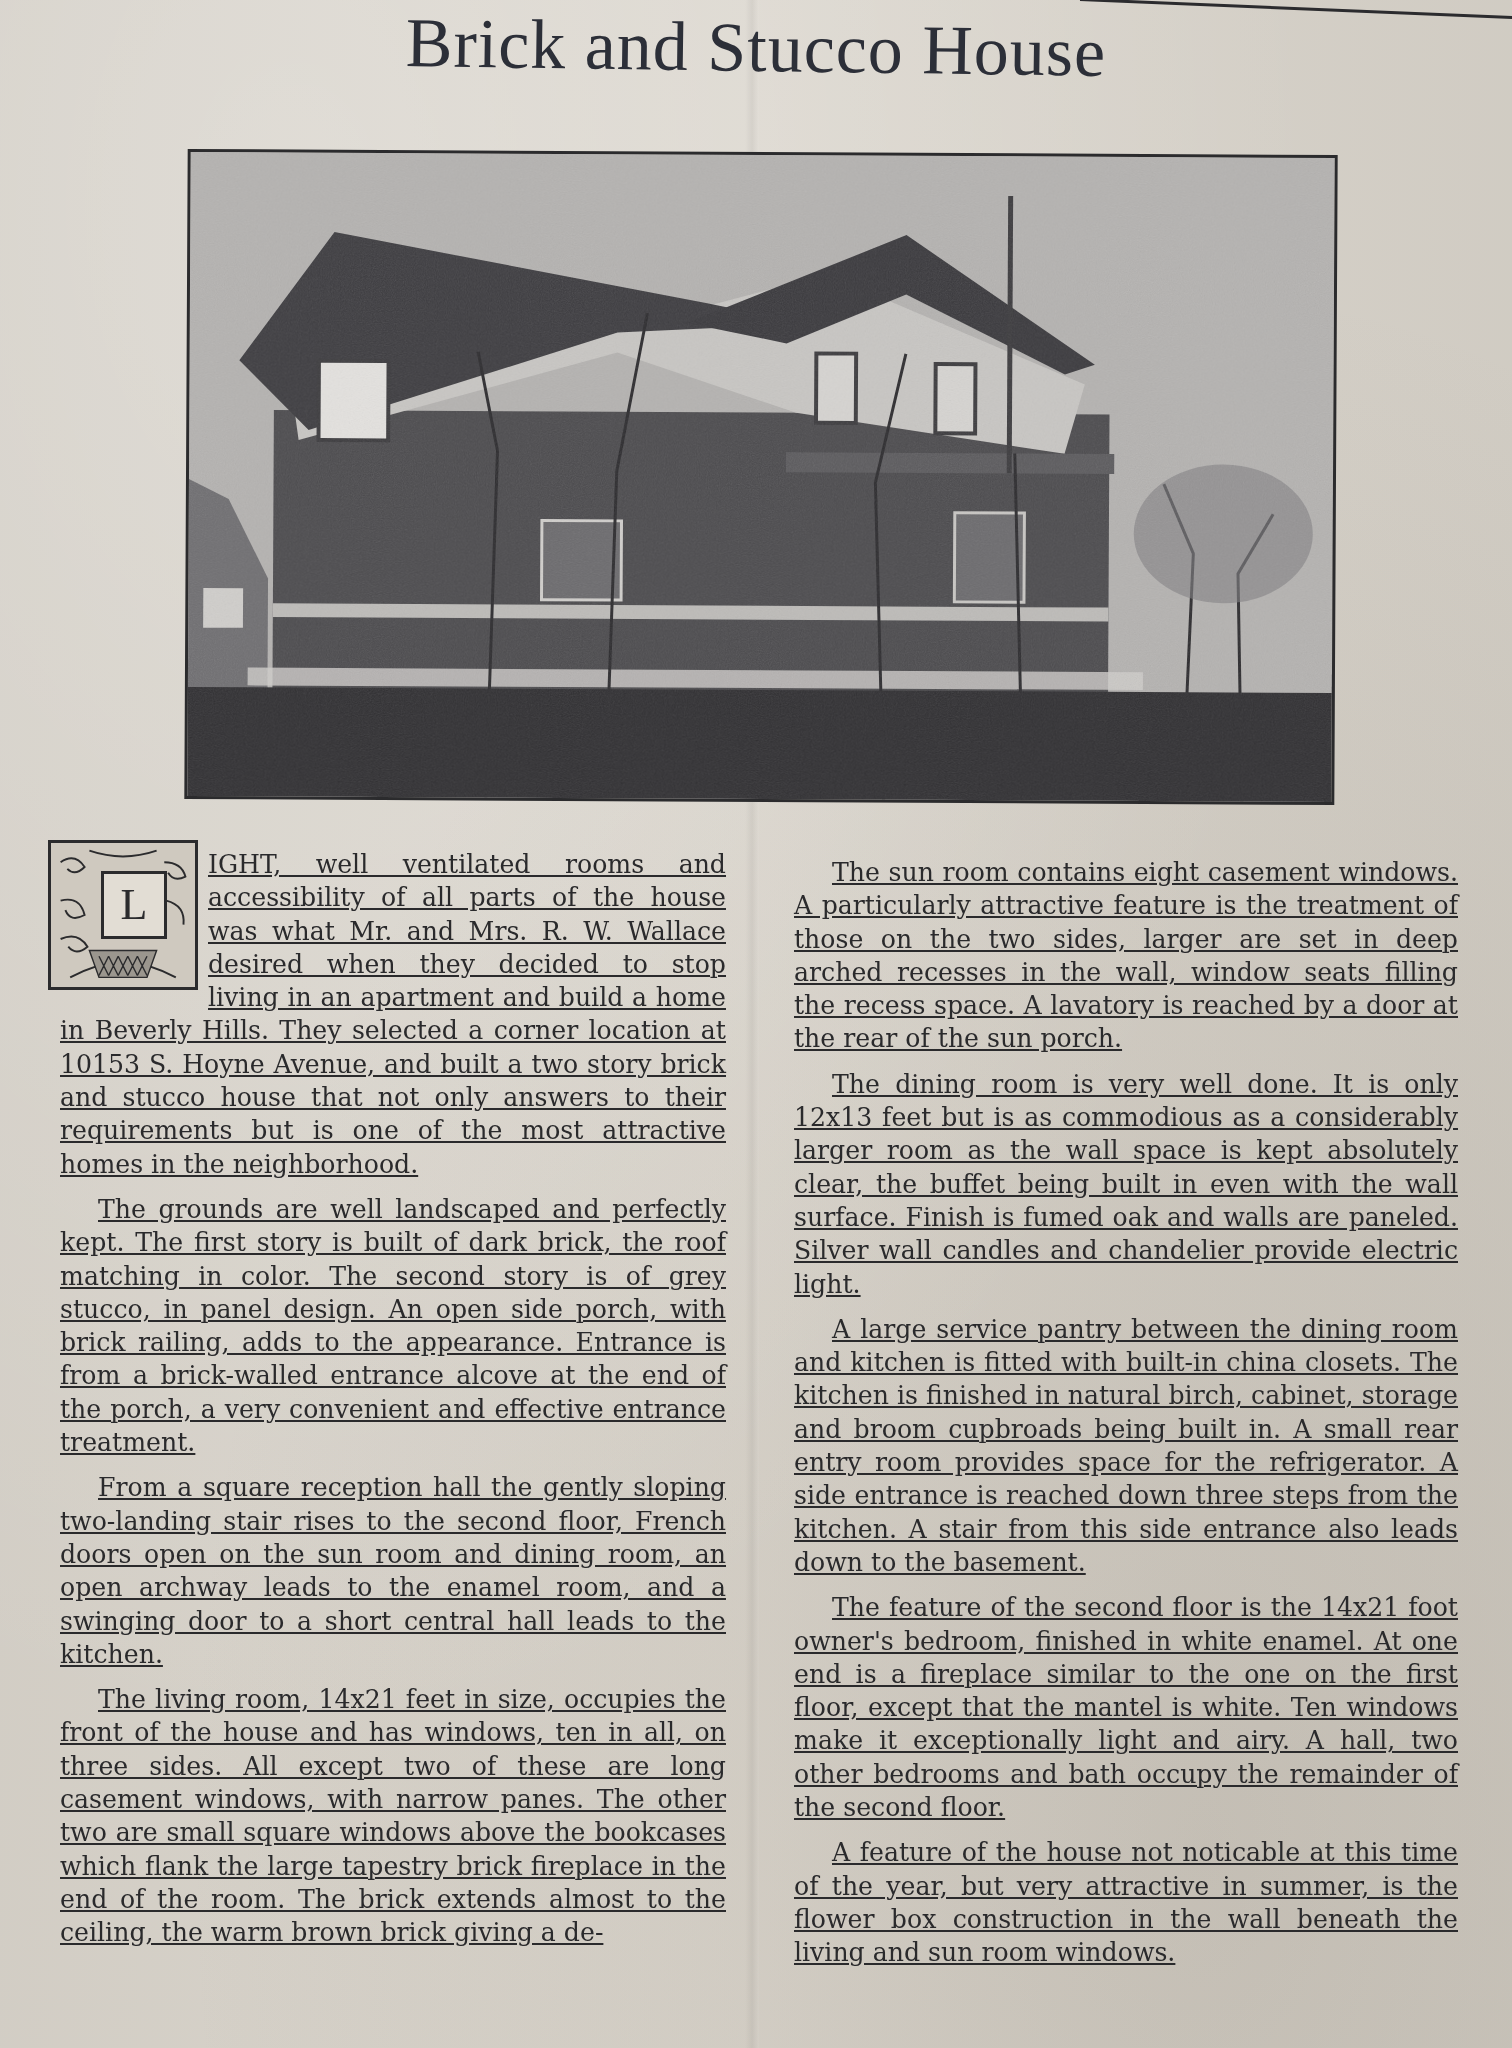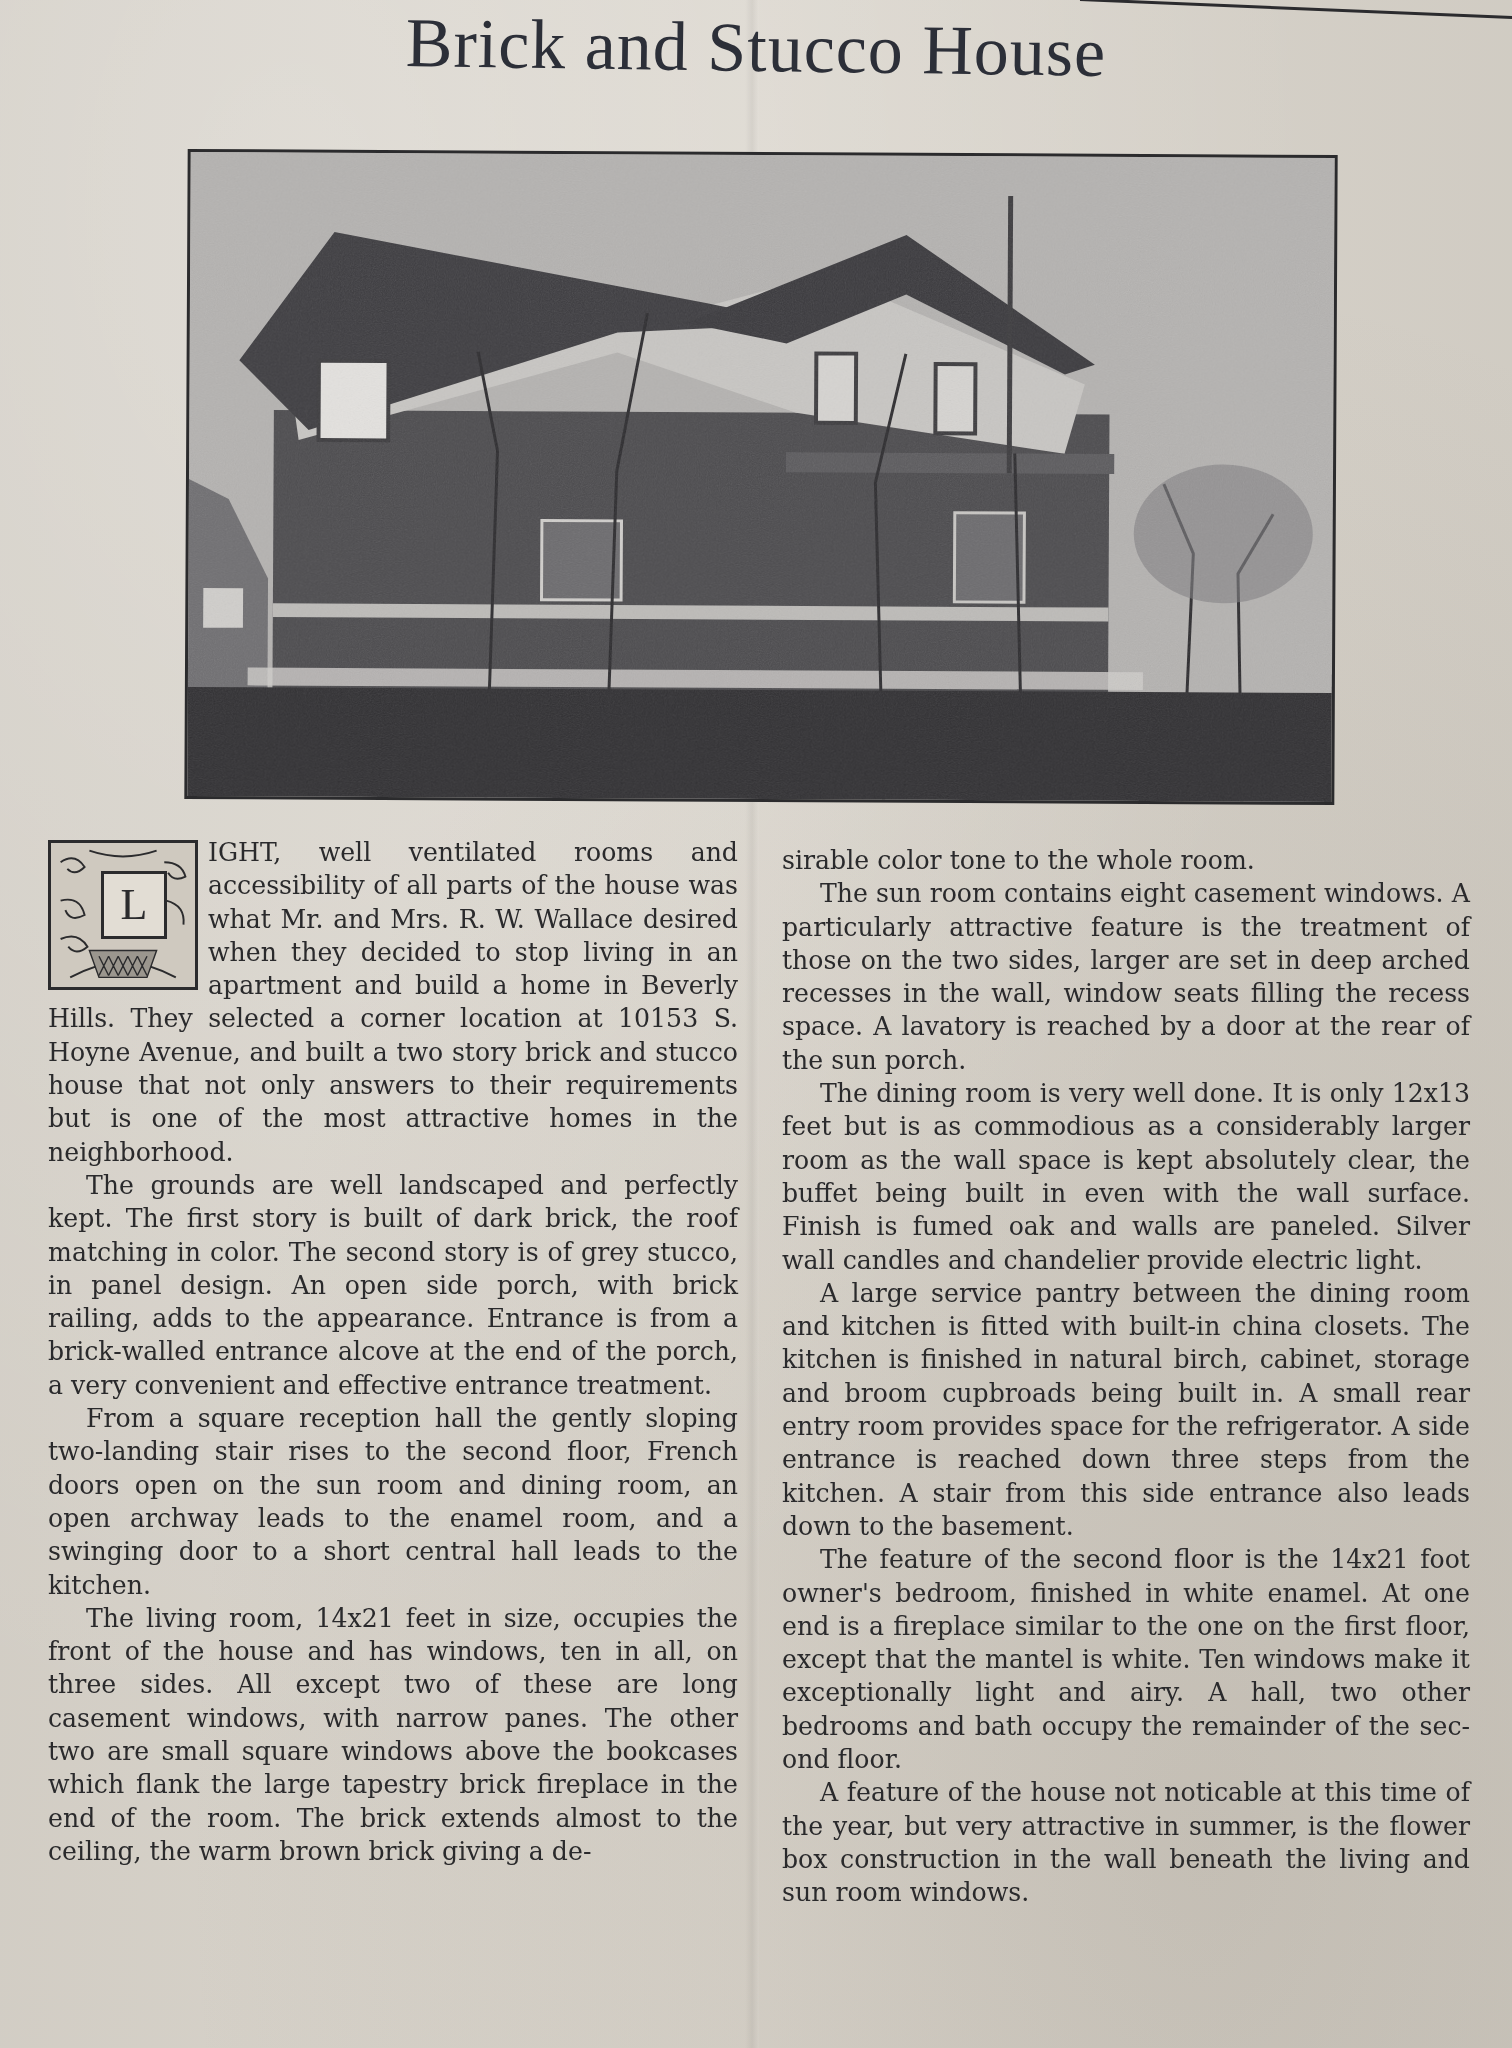--- a/index.html
+++ b/index.html
@@ -35,21 +35,21 @@
   .photo svg { width: 100%; height: 100%; display: block; }
   .columns {
     position: absolute; top: 836px; left: 48px; width: 1420px; height: 1212px;
   }
   .col {
     position: absolute; top: 0; font-size: 25.2px; line-height: 33.3px;
     text-align: justify; hyphens: manual; color: #2a2a2c;
   }
   .col-left { left: 0; width: 690px; }
   .col-right { left: 734px; width: 688px; top: 8px; }
-  .col p { margin: 0; text-indent: 38px; }
+  .col p { margin: 12px; text-indent: 38px; text-decoration: underline; }
   .col p.first { text-indent: 0; }
   .col p.cont { text-indent: 0; }
   .dropcap {
     float: left; width: 150px; height: 150px; margin: 4px 10px 2px 0;
     border: 3px solid #2b2b2d; box-sizing: border-box; position: relative;
     background: #cfc9bf;
   }
   .dropcap svg { position: absolute; left: 0; top: 0; width: 100%; height: 100%; }
   .dropcap .letter-box {
     position: absolute; left: 50px; top: 28px; width: 66px; height: 68px;
@@ -144,20 +144,19 @@
       </svg>
       <div class="letter-box">L</div>
     </div>
     <p class="first">IGHT, well ventilated rooms and accessibility of all parts of the house was what Mr. and Mrs. R. W. Wal­lace desired when they decided to stop living in an apartment and build a home in Beverly Hills. They selected a corner loca­tion at 10153 S. Hoyne Avenue, and built a two story brick and stucco house that not only answers to their requirements but is one of the most attractive homes in the neighborhood.</p>
     <p>The grounds are well landscaped and per­fectly kept. The first story is built of dark brick, the roof matching in color. The second story is of grey stucco, in panel design. An open side porch, with brick railing, adds to the appearance. Entrance is from a brick-walled entrance alcove at the end of the porch, a very convenient and effective entrance treat­ment.</p>
     <p>From a square reception hall the gently sloping two-landing stair rises to the second floor, French doors open on the sun room and dining room, an open archway leads to the enamel room, and a swinging door to a short central hall leads to the kitchen.</p>
     <p>The living room, 14x21 feet in size, occupies the front of the house and has windows, ten in all, on three sides. All except two of these are long casement windows, with narrow panes. The other two are small square win­dows above the bookcases which flank the large tapestry brick fireplace in the end of the room. The brick extends almost to the ceiling, the warm brown brick giving a de-</p>
   </div>
 
   <div class="col col-right">
-    <p class="cont">sirable color tone to the whole room.</p>
     <p>The sun room contains eight casement win­dows. A particularly attractive feature is the treatment of those on the two sides, larger are set in deep arched recesses in the wall, window seats filling the recess space. A lavatory is reached by a door at the rear of the sun porch.</p>
     <p>The dining room is very well done. It is only 12x13 feet but is as commodious as a considerably larger room as the wall space is kept absolutely clear, the buffet being built in even with the wall surface. Finish is fumed oak and walls are paneled. Silver wall can­dles and chandelier provide electric light.</p>
     <p>A large service pantry between the dining room and kitchen is fitted with built-in china closets. The kitchen is finished in natural birch, cabinet, storage and broom cupbroads being built in. A small rear entry room provides space for the refrigerator. A side entrance is reached down three steps from the kitchen. A stair from this side entrance also leads down to the basement.</p>
     <p>The feature of the second floor is the 14x21 foot owner's bedroom, finished in white enamel. At one end is a fireplace similar to the one on the first floor, except that the mantel is white. Ten windows make it exceptionally light and airy. A hall, two other bedrooms and bath occupy the remainder of the sec­ond floor.</p>
     <p>A feature of the house not noticable at this time of the year, but very attractive in sum­mer, is the flower box construction in the wall beneath the living and sun room windows.</p>
   </div>
 </div>
 
 </body></html>

